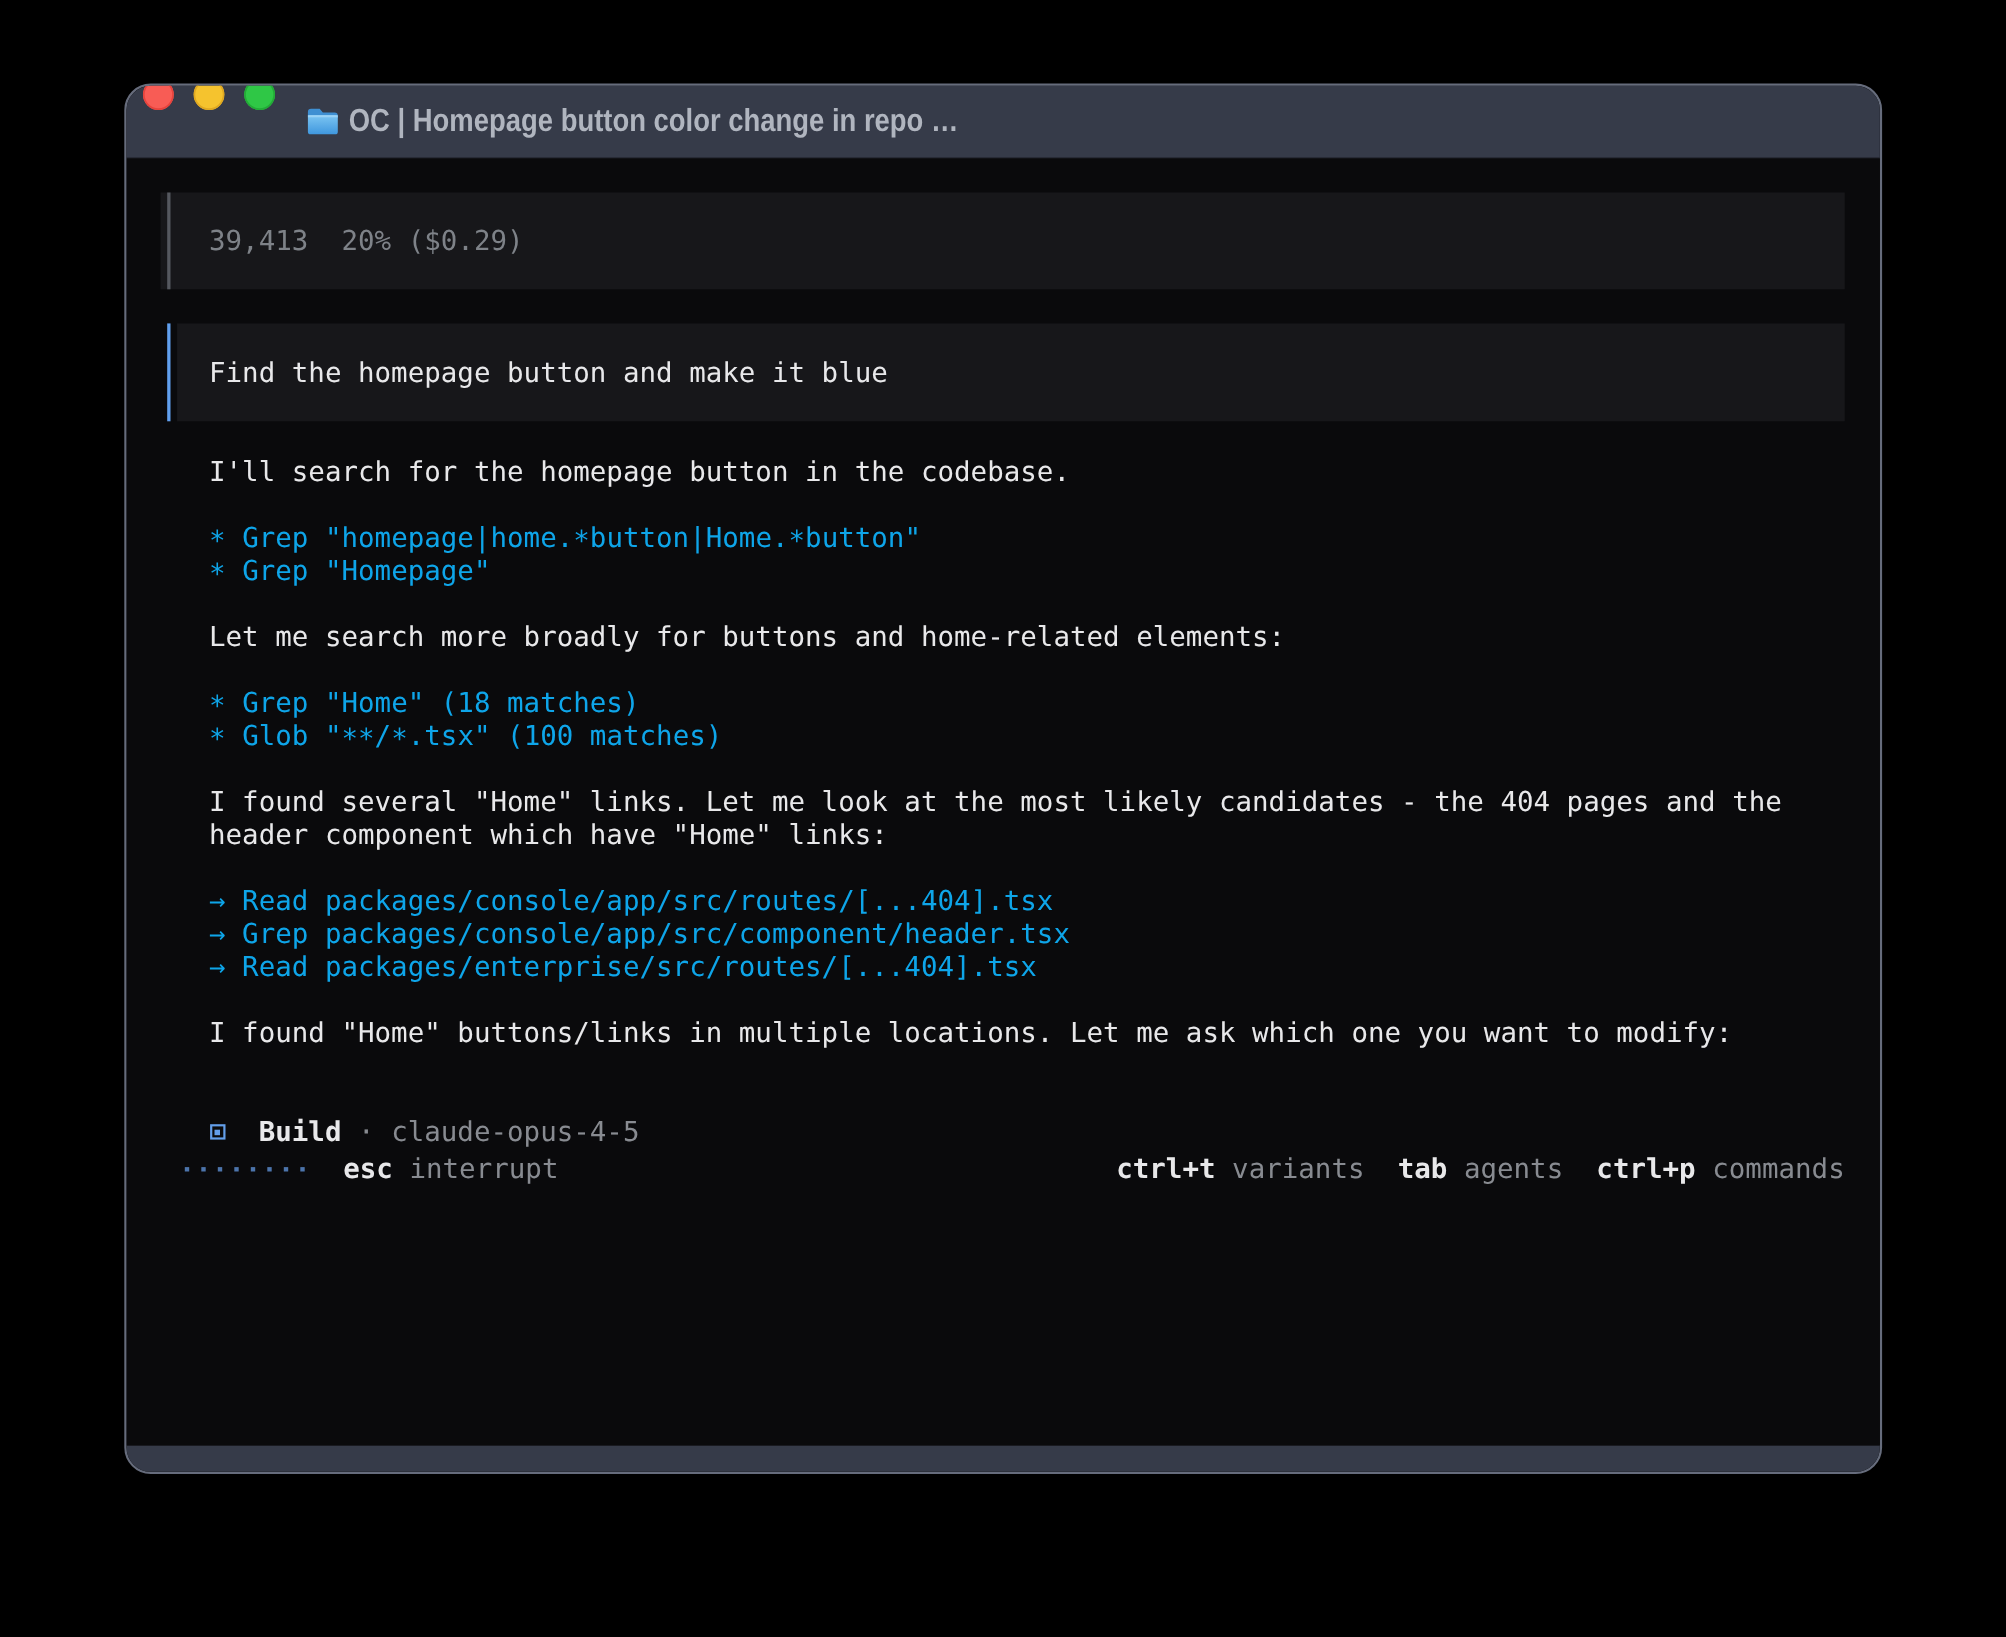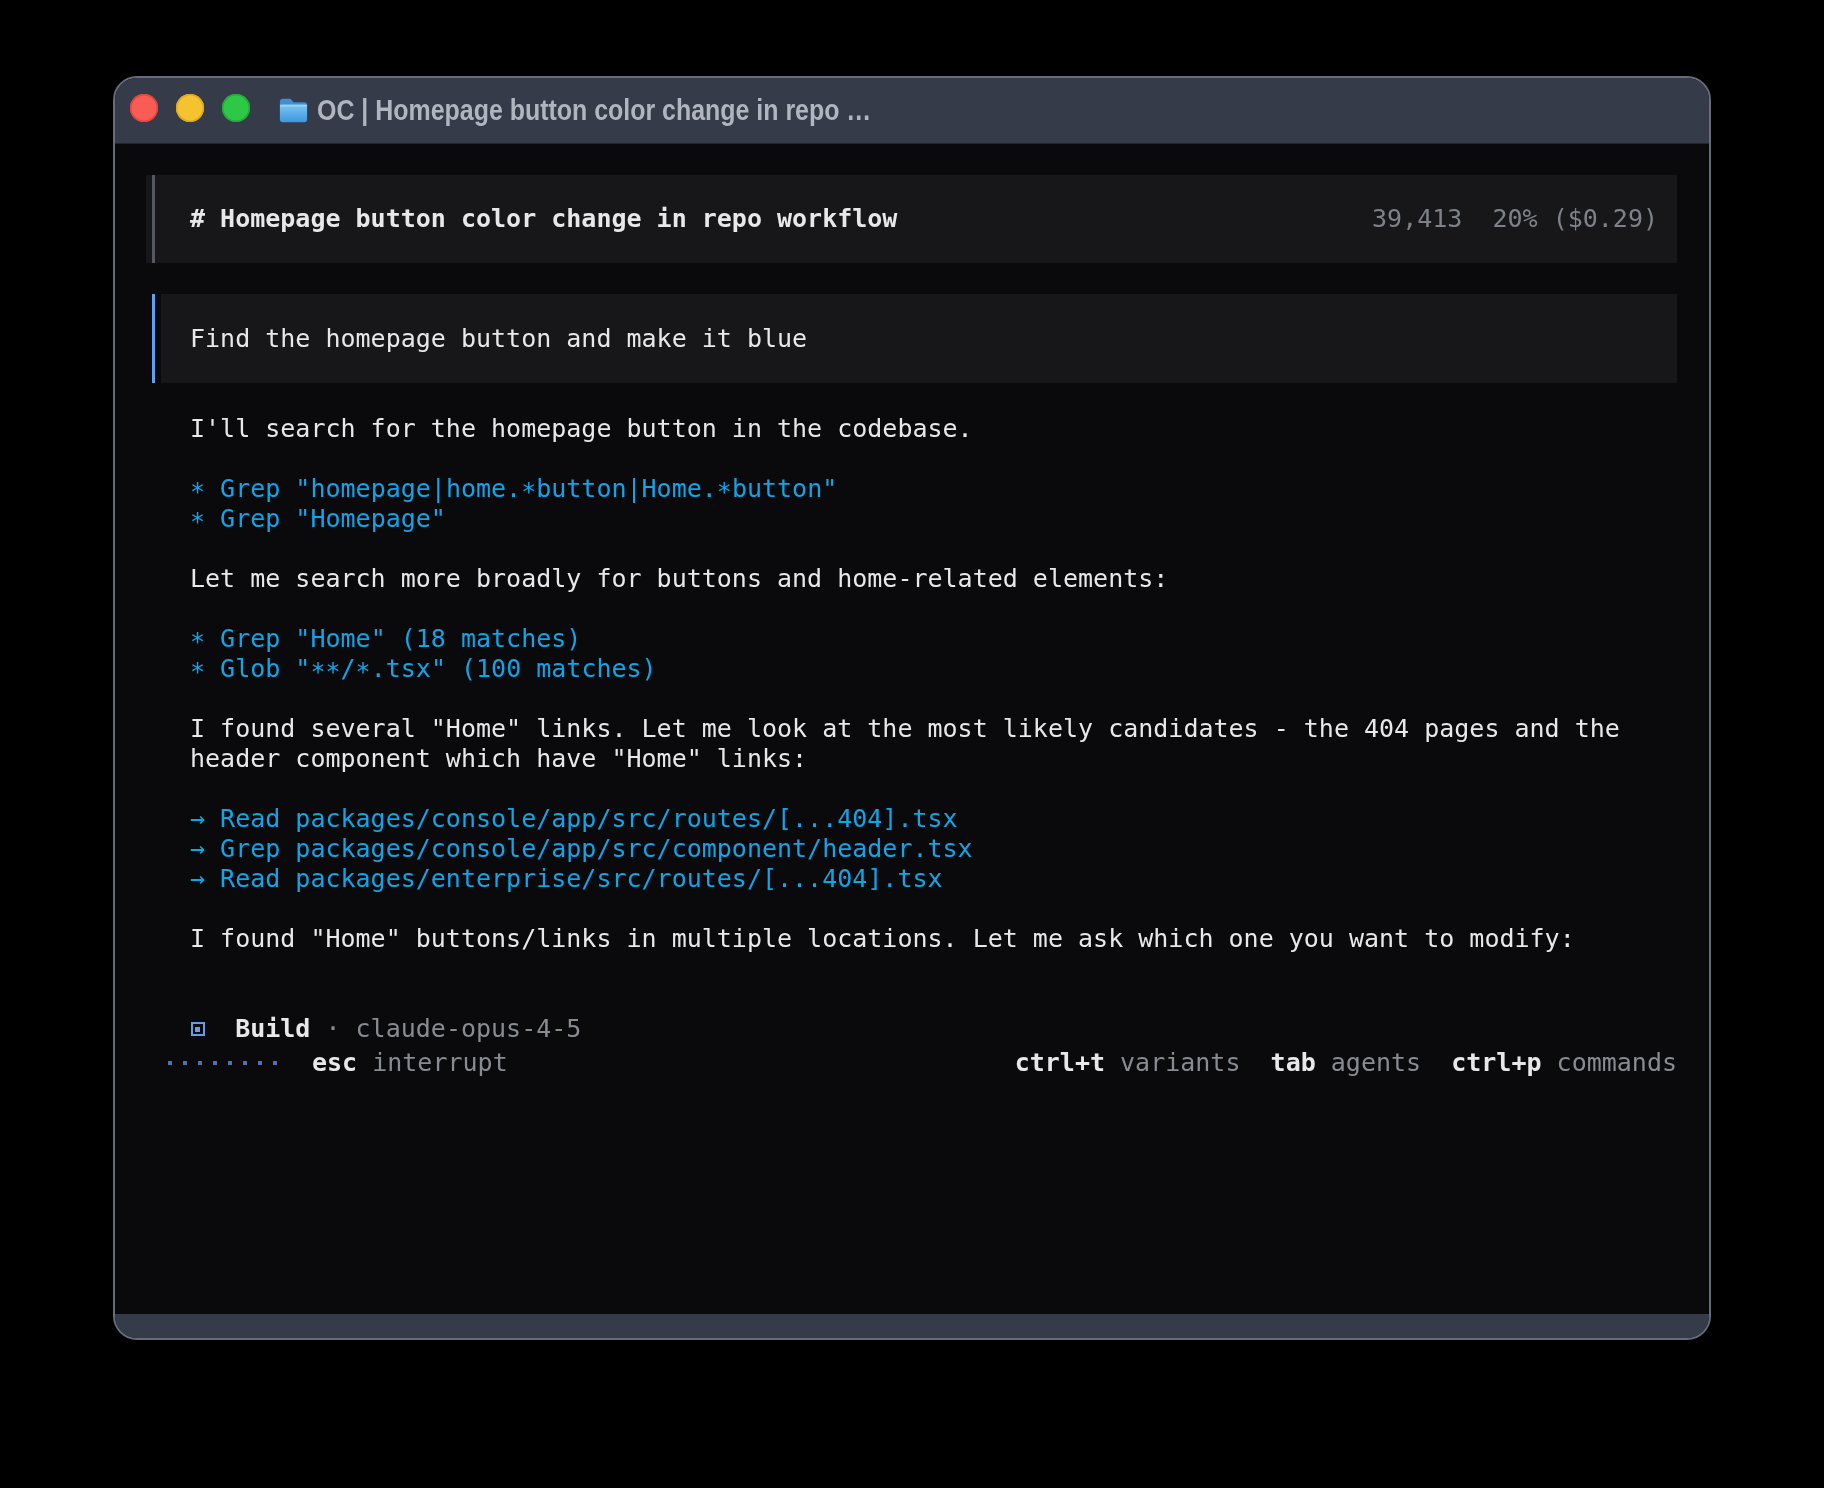--- a/index.html
+++ b/index.html
@@ -5,21 +5,21 @@
   * { margin:0; padding:0; box-sizing:border-box; }
   html,body { width:1824px; height:1488px; background:#000; overflow:hidden; }
   body { position:relative; font-family:"DejaVu Sans Mono", monospace; }
 
   .window {
     position:absolute; left:113px; top:76px; width:1598px; height:1264px;
     border-radius:24px; border:2px solid #666c7c; background:#0a0a0c;
     display:flex; flex-direction:column; overflow:hidden;
   }
   .titlebar {
-    flex:0 0 66px; background:#363b49; display:flex; align-items:center;
+    flex:0 0 66px; background:#363b49; display:flex; 
     border-bottom:1px solid #23262f;
   }
   .lights { display:flex; gap:18px; margin-left:15px; margin-top:-6px; }
   .light { width:28px; height:28px; border-radius:50%; }
   .light.red    { background:#f85c55; box-shadow:inset 0 0 0 1.5px #e7433c; }
   .light.yellow { background:#f5c32e; box-shadow:inset 0 0 0 1.5px #e0a821; }
   .light.green  { background:#2fc746; box-shadow:inset 0 0 0 1.5px #22ab36; }
   .title-group { display:flex; align-items:center; margin-left:27px; }
   .folder-icon { width:33px; height:33px; display:block; }
   .window-title {
@@ -124,21 +124,20 @@
       <span class="window-title">OC | Homepage button color change in repo …</span>
     </div>
   </div>
 
   <div class="content">
 
     <div class="block session-header">
       <div class="panel"></div>
       <div class="vbar"></div>
       <div class="row">
-        <span class="session-title"># Homepage button color change in repo workflow</span>
         <span class="session-stats"><span>39,413</span><span class="sp2">20%</span><span class="sp1">($0.29)</span></span>
       </div>
     </div>
 
     <div class="block user-msg">
       <div class="panel"></div>
       <div class="vbar"></div>
       <div class="row"><span>Find the homepage button and make it blue</span></div>
     </div>
 

